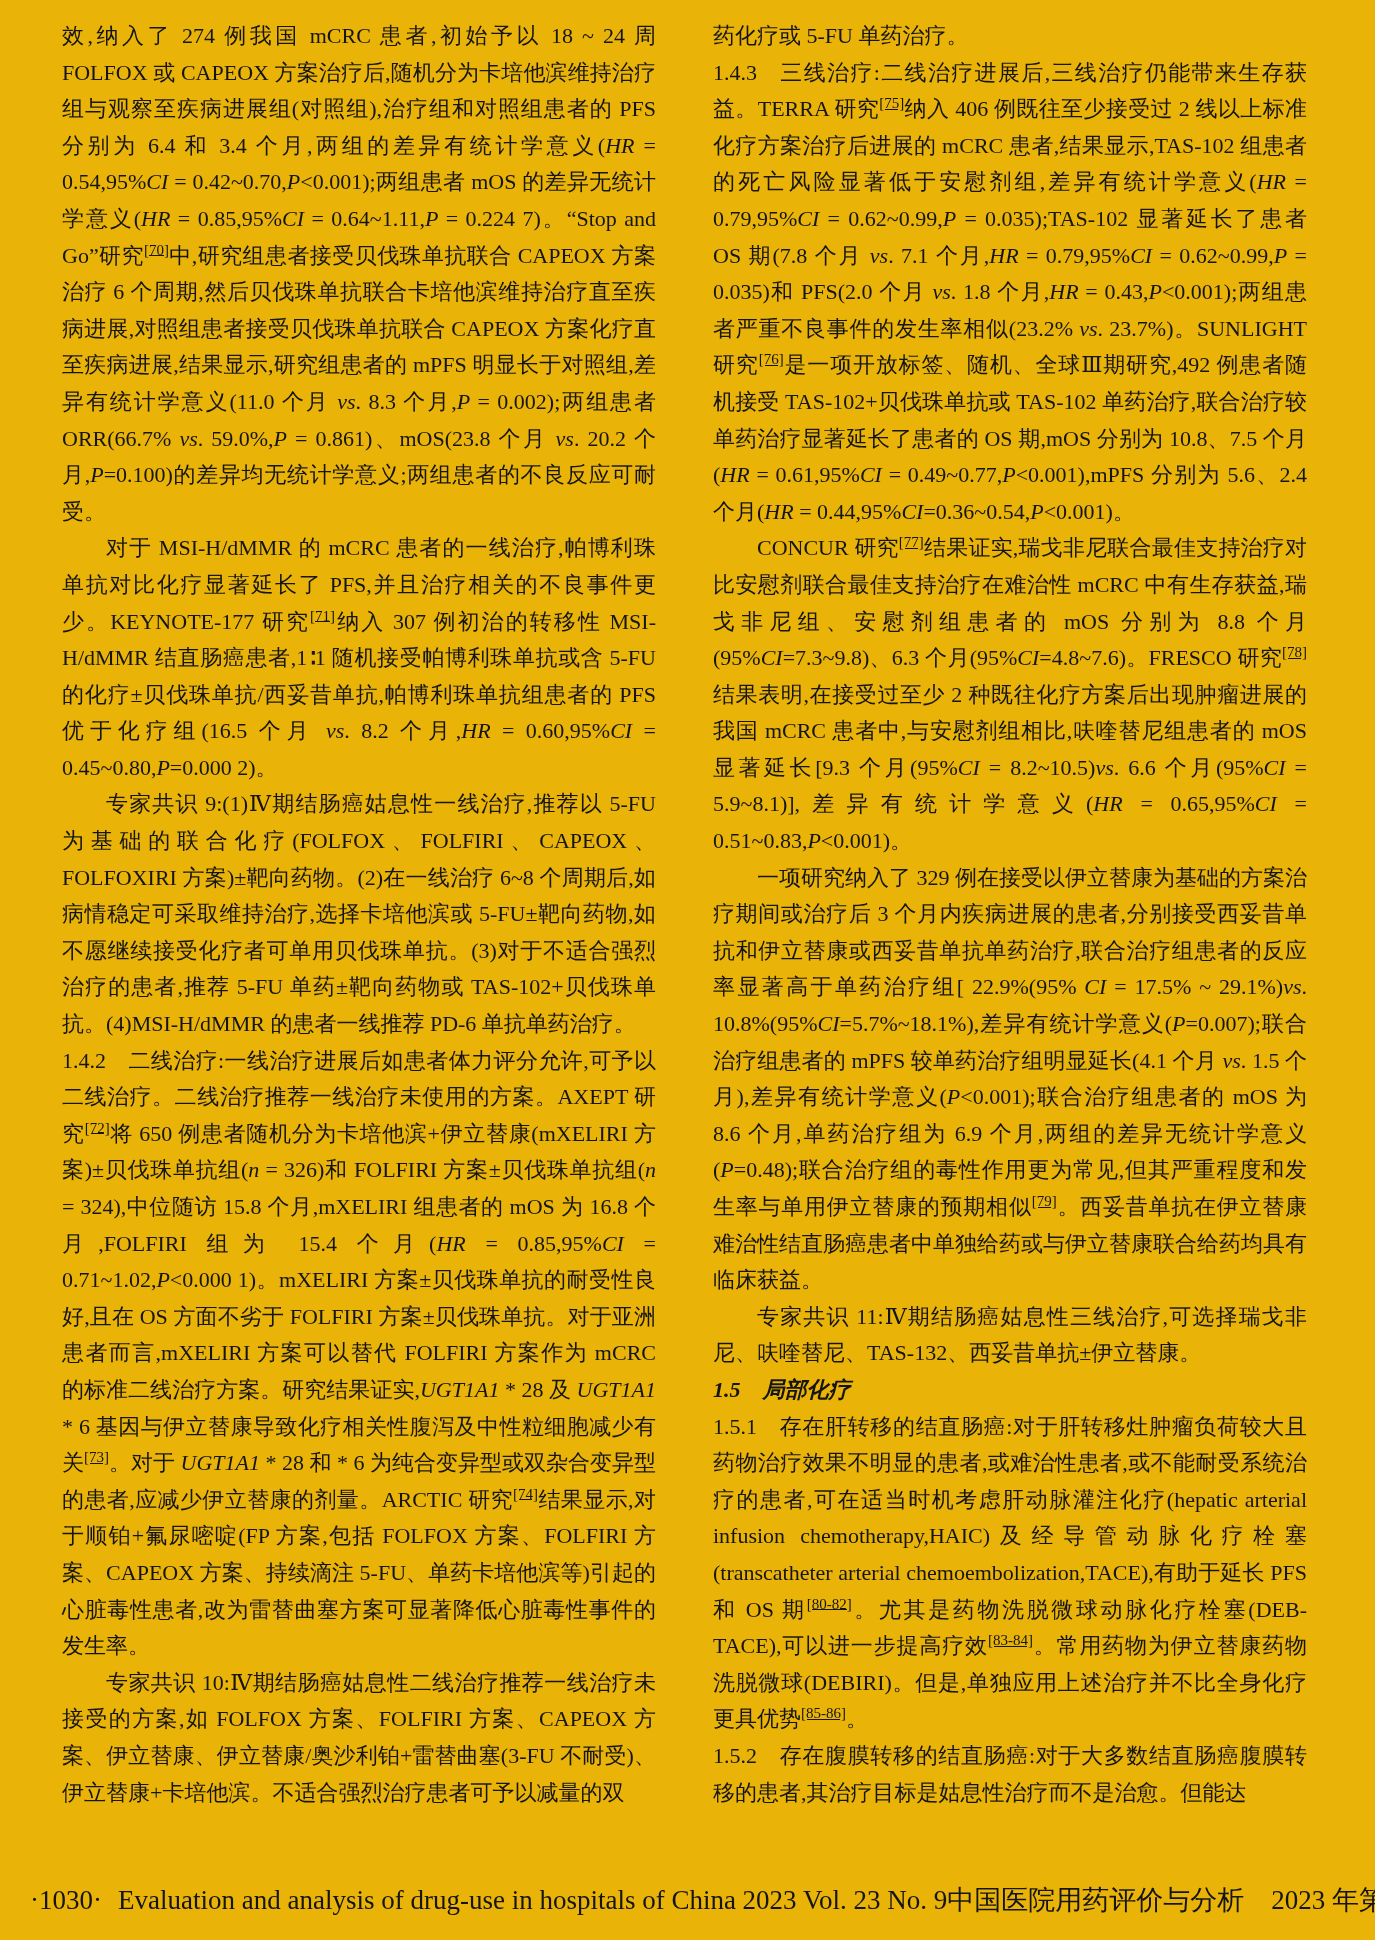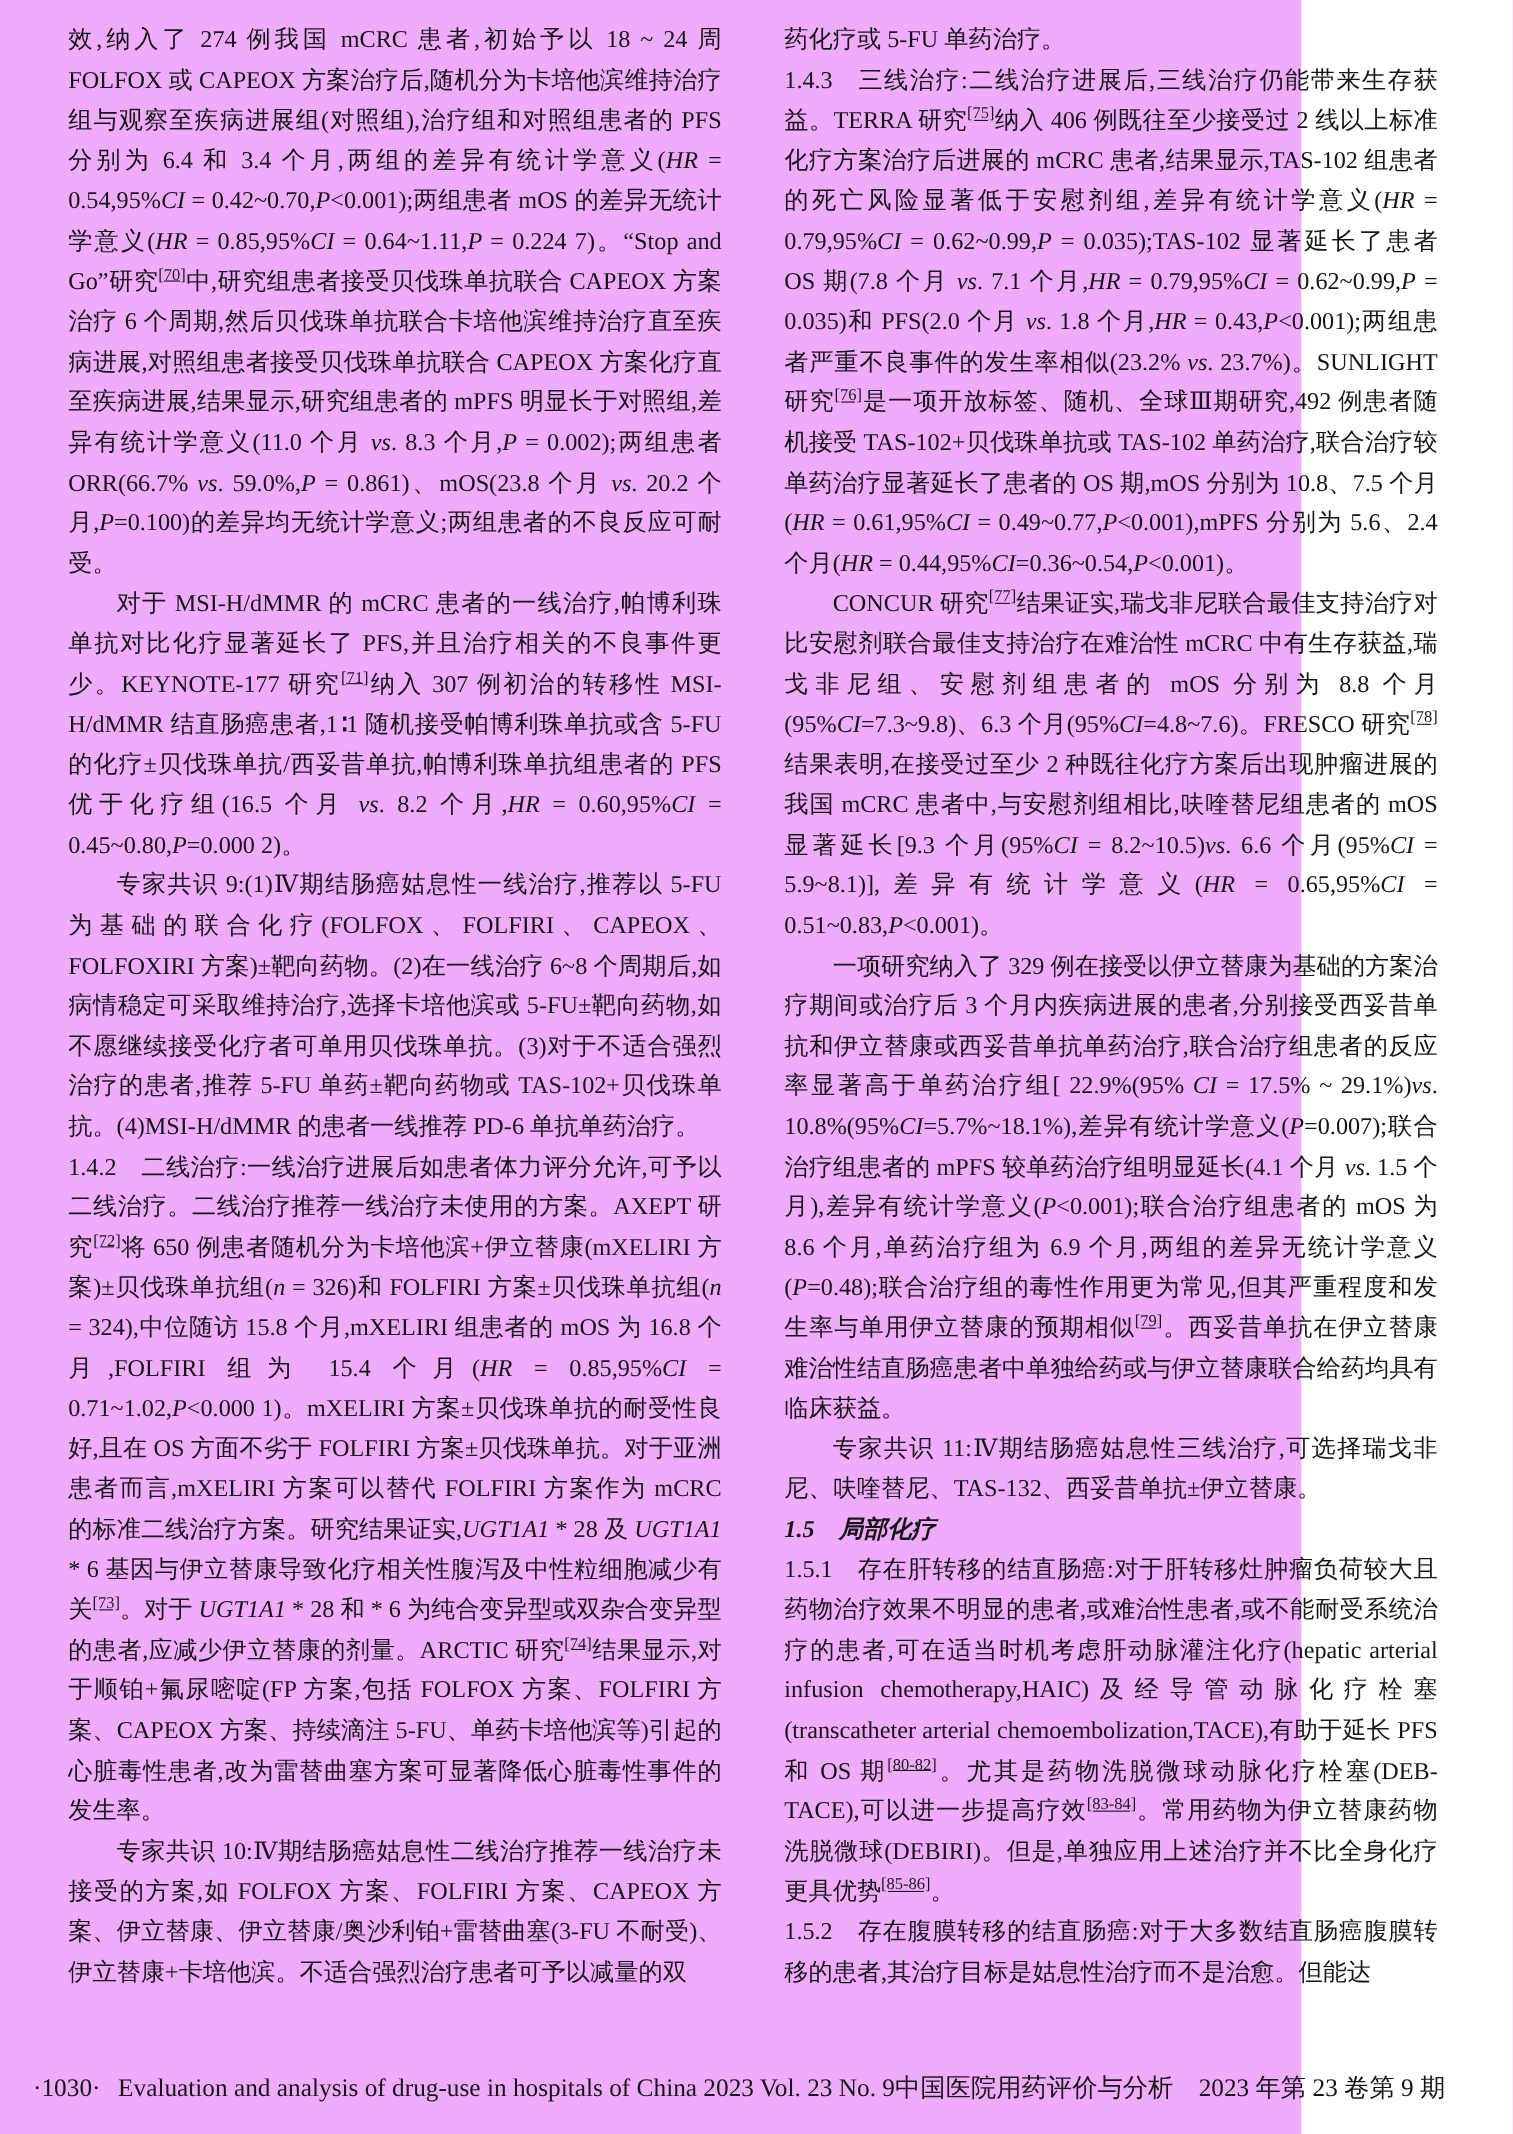--- a/index.html
+++ b/index.html
@@ -9,23 +9,23 @@
   }
   body {
     width: 1375px;
     height: 1940px;
     overflow: hidden;
     font-family: "Liberation Serif", "DejaVu Serif", serif;
     color: #151515;
   }
   .page {
     position: relative;
-    width: 1183px;
+    width: 1375px;
     height: 1940px;
-    background: #f0abfc;
+    background: #eab308;
   }
   .columns {
     display: flex;
     gap: 57px;
     padding: 18px 65px 0 62px;
   }
   .col {
     flex: 0 0 594px;
     width: 594px;
     font-size: 22px;
@@ -56,21 +56,21 @@
     font-style: italic;
   }
   .footer {
     position: absolute;
     top: 1882px;
     left: 30px;
     right: 28px;
     display: flex;
     justify-content: space-between;
     align-items: baseline;
-    font-size: 23px;
+    font-size: 27px;
     white-space: nowrap;
   }
   .footer-left {
     display: flex;
     align-items: baseline;
   }
   .footer-page-num {
     margin-right: 16px;
   }
 </style>

